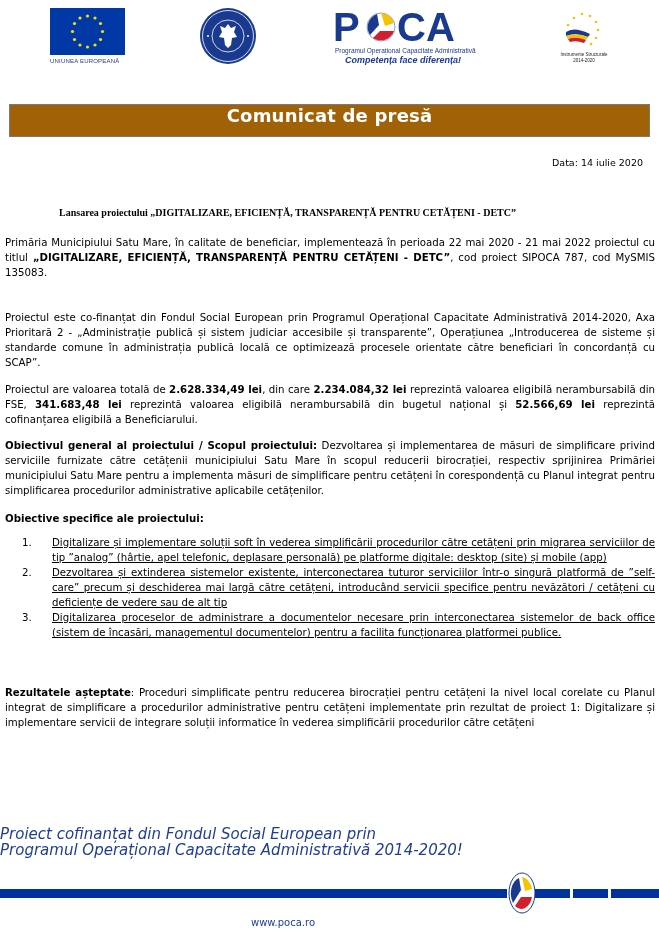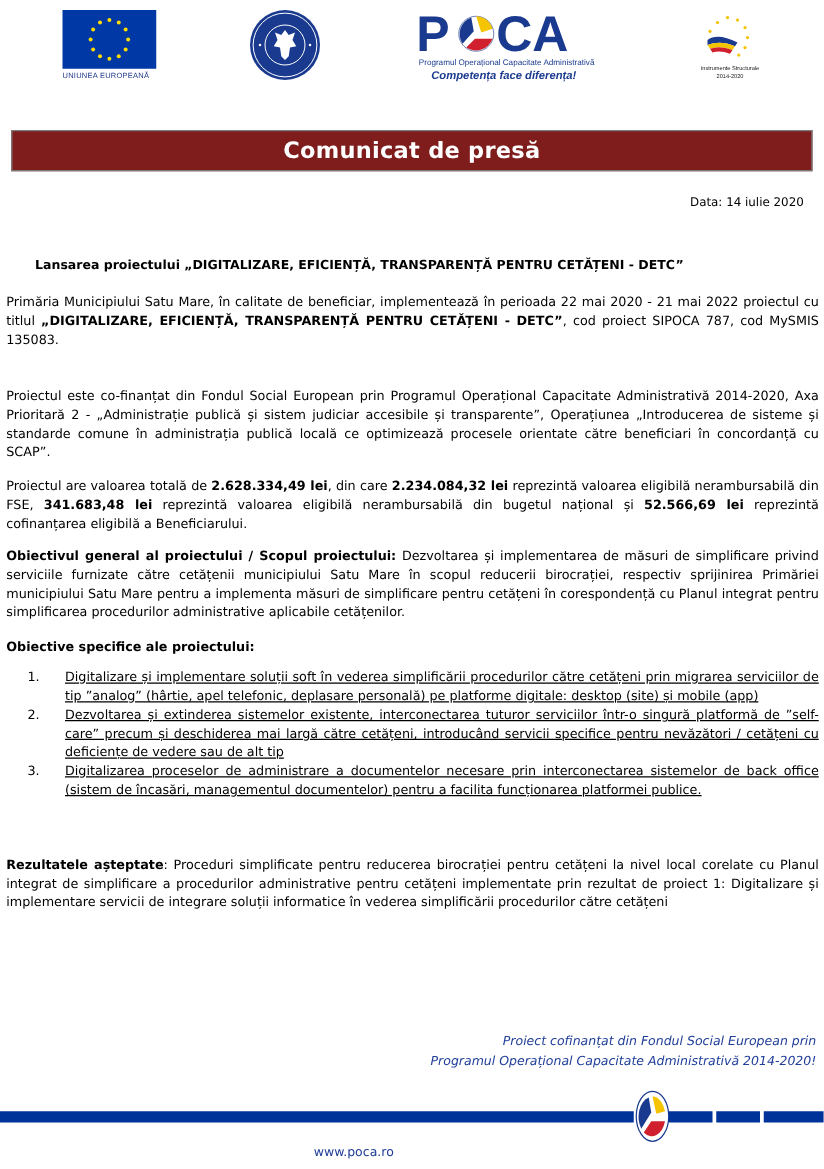--- a/index.html
+++ b/index.html
@@ -13,42 +13,42 @@
   .eu-flag svg { position: absolute; left: 0; top: 0; }
   .eu-label { position: absolute; left: 50px; top: 58px; width: 80px; font-size: 6px; color: #1f3a8a; letter-spacing: 0.2px; font-family: "Liberation Sans", sans-serif; }
   .gov-seal { left: 198px; top: 7px; width: 60px; height: 58px; }
   .poca-logo { left: 333px; top: 7px; width: 140px; height: 58px; }
   .poca-sub1 { position: absolute; left: 2px; top: 40px; font-size: 6.5px; color: #1a3a8f; white-space: nowrap; font-family: "Liberation Sans", sans-serif; }
   .poca-sub2 { position: absolute; left: 12px; top: 48px; font-size: 9px; font-weight: bold; color: #1a3a8f; white-space: nowrap; font-family: "Liberation Sans", sans-serif; font-style: italic; }
   .is-logo { left: 554px; top: 8px; width: 60px; height: 62px; }
   .is-label { position: absolute; left: 0; top: 44px; width: 60px; text-align: center; font-size: 4.5px; line-height: 6px; color: #222; font-family: "Liberation Sans", sans-serif; }
 
   
-  .banner { position: absolute; left: 9px; top: 104px; width: 641px; height: 33px; background: #7f1d1d; border: 1px solid #7a7a7a; display: flex; align-items: center; justify-content: center; }
+  .banner { position: absolute; left: 9px; top: 104px; width: 641px; height: 33px; background: #a16207; border: 1px solid #7a7a7a; display: flex; justify-content: center; }
   .banner span { color: #ffffff; font-size: 18px; font-weight: bold; letter-spacing: 0.2px; }
 
   .date { position: absolute; right: 16px; top: 157px; font-size: 9.5px; }
-  .headline { position: absolute; left: 0; width: 575px; top: 207px; text-align: center; font-size: 10px; font-weight: bold; }
+  .headline { position: absolute; left: 0; width: 575px; top: 207px; text-align: center; font-size: 10px; font-weight: bold; font-family: Liberation Serif, serif; }
 
   .body-text { position: absolute; left: 5px; width: 650px; font-size: 10.2px; line-height: 15px; text-align: justify; }
   .body-text b { font-weight: bold; }
   .p1 { top: 235px; }
   .p2 { top: 310px; }
   .p3 { top: 382px; }
   .p4 { top: 438px; }
   .p5 { top: 511px; font-weight: bold; }
   .list { position: absolute; left: 22px; width: 633px; top: 535px; font-size: 10.2px; line-height: 15px; }
   .list-item { display: flex; margin-bottom: 0; }
   .list-num { width: 30px; flex-shrink: 0; }
   .list-text { flex: 1; text-align: justify; text-decoration: underline; }
   .p6 { top: 685px; }
   .p7 { top: 741px; }
   .email-link { color: #0645ad; text-decoration: underline; }
 
-  .footer-note { position: absolute; left: 0; width: 653px; top: 826px; text-align: right; font-style: italic; font-size: 10px; line-height: 16px; color: #1f3d99; }
+  .footer-note { position: absolute; left: 0; width: 653px; top: 826px; text-align: left; font-style: italic; font-size: 15px; line-height: 16px; color: #1f3d99; }
   .footer-bar { position: absolute; left: 0; top: 889px; width: 507px; height: 9px; background: #003399; }
   .footer-seg1 { position: absolute; left: 535px; top: 889px; width: 35px; height: 9px; background: #003399; }
   .footer-seg2 { position: absolute; left: 573px; top: 889px; width: 35px; height: 9px; background: #003399; }
   .footer-seg3 { position: absolute; left: 611px; top: 889px; width: 48px; height: 9px; background: #003399; }
   .footer-emblem { position: absolute; left: 508px; top: 871px; width: 28px; height: 44px; }
   .footer-url { position: absolute; left: 0; width: 566px; top: 917px; text-align: center; font-size: 10px; color: #1f3d99; }
 </style>
 </head>
 <body>
 

